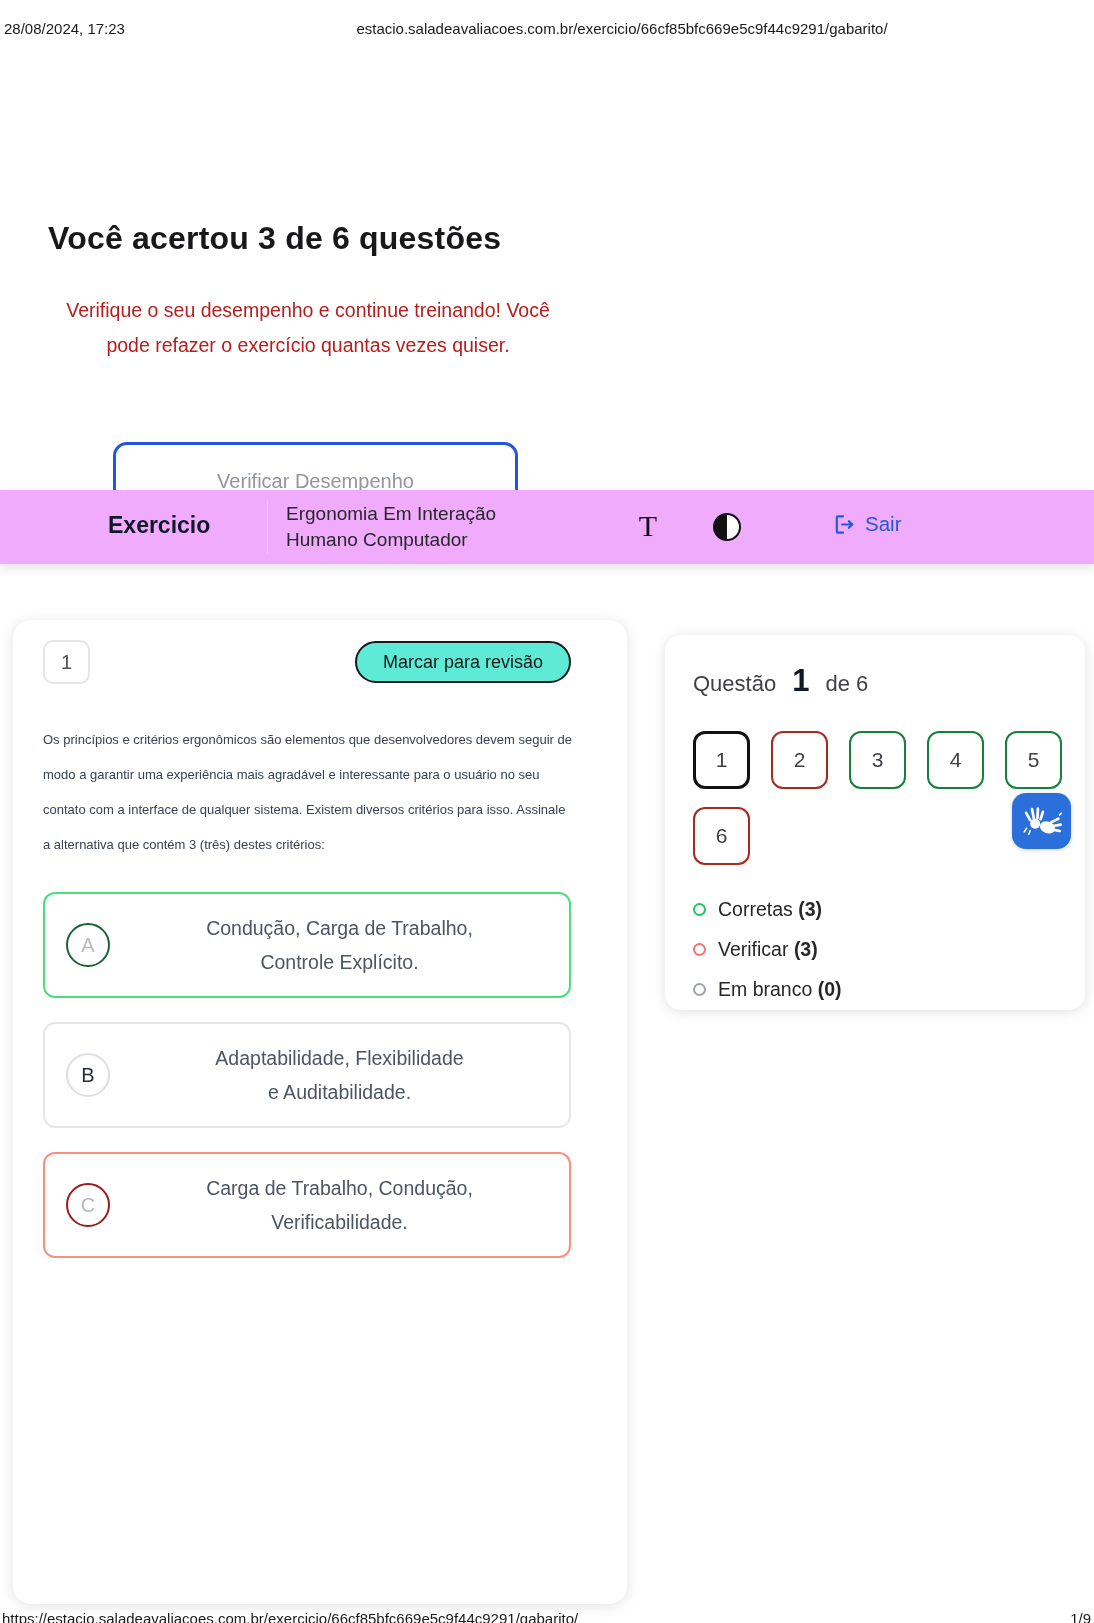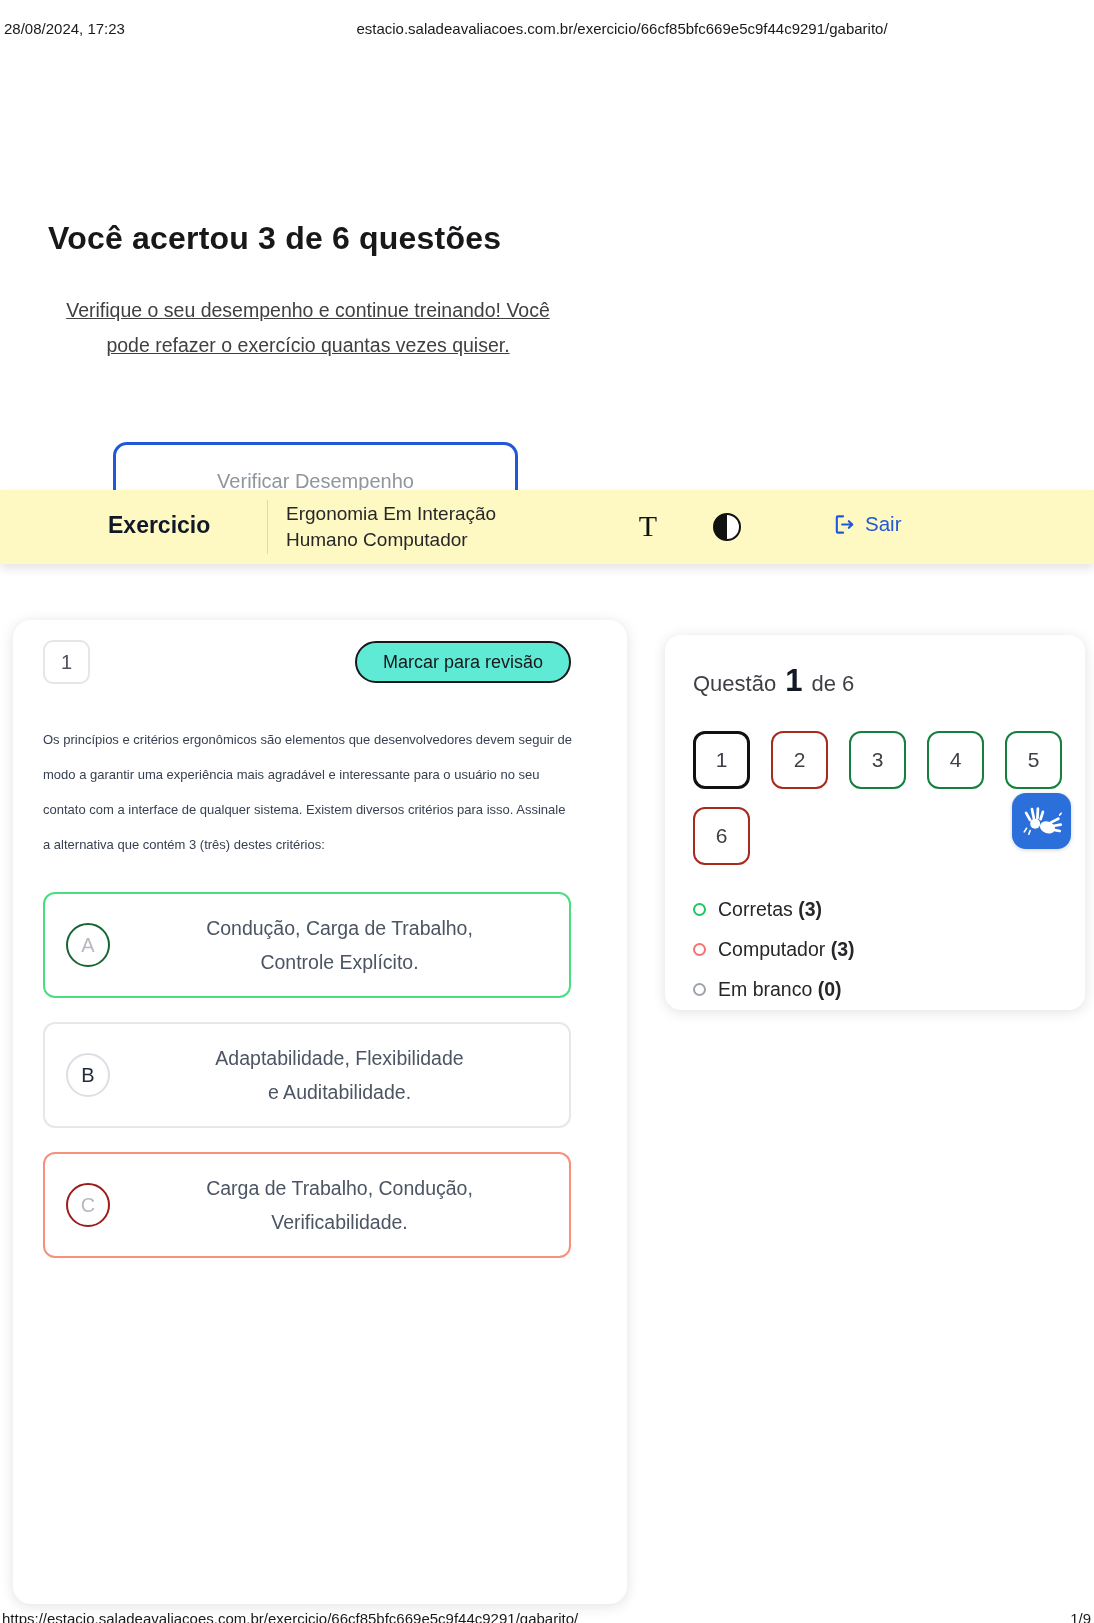--- a/index.html
+++ b/index.html
@@ -15,32 +15,32 @@
   .pf-url  { position:absolute; left:2px; top:1598px; font-size:15px; color:#1a1a1a;text-decoration:underline; }
   .pf-page { position:absolute; right:3px; top:1598px; font-size:15px; color:#1a1a1a; }
 
   
   .results-title {
     position:absolute; left:48px; top:208px; font-size:32px; font-weight:700;
     color:#18181b; letter-spacing:.2px;
   }
   .results-sub {
     position:absolute; left:48px; top:281px; width:520px; text-align:center;
-    font-size:19.5px; line-height:35px; color:#404040;text-decoration:underline;
+    font-size:19.5px; line-height:35px; color:#b91c1c;
   }
   .verify-btn {
     position:absolute; left:113px; top:430px; width:405px; height:78px;
     background:#fff; border:3px solid var(--accent-blue); border-radius:14px;
     display:flex; align-items:center; justify-content:center;
     font-size:20px; color:#8f969c; z-index:1; cursor:pointer;
   }
 
   
   .appbar {
-    position:absolute; left:0; right:0; top:478px; height:74px; background:#fef9c3;
+    position:absolute; left:0; right:0; top:478px; height:74px; background:#f0abfc;
     z-index:10; box-shadow:0 5px 9px rgba(0,0,0,.10);
   }
   .brand { position:absolute; left:108px; top:22px; font-size:23px; font-weight:700; color:#111827; }
   .appbar-divider { position:absolute; left:267px; top:10px; height:54px; width:1px; background:#d6d6db; }
   .course { position:absolute; left:286px; top:11px; font-size:19px; line-height:26px; color:#27272a; }
   .font-size-btn {
     position:absolute; left:630px; top:15px; width:36px; height:42px;
     display:flex; align-items:center; justify-content:center;
     font-family:"Liberation Serif", serif; font-size:30px; color:#111; cursor:pointer;
   }
@@ -87,21 +87,21 @@
   .option.correct   .opt-circle { border-color:var(--green-circle); color:#b6b9bf; }
   .option.incorrect .opt-circle { border-color:var(--red-dark); color:#b6b9bf; }
   .opt-text { flex:1; text-align:center; font-size:19.5px; line-height:34px; color:#4b5563; padding:0 12px; }
 
   
   .sidebar-card {
     position:absolute; left:665px; top:623px; width:420px; height:375px;
     background:#fff; border-radius:16px; box-shadow:0 2px 14px rgba(0,0,0,.12);
     padding:28px 0 0 28px; z-index:2;
   }
-  .nav-title { font-size:22px; color:#3f3f46; display:flex; align-items:baseline; gap:9px; }
+  .nav-title { font-size:22px; color:#3f3f46; display:flex; align-items:baseline; gap:16px; }
   .nav-title .num { font-size:31px; font-weight:700; color:#111827; }
   .nav-grid { margin-top:32px; width:372px; display:flex; flex-wrap:wrap; gap:18px 21px; }
   .nav-btn {
     width:57px; height:58px; border-radius:12px; border:2px solid #15803d; background:#fff;
     display:flex; align-items:center; justify-content:center; font-size:21px; color:#3f3f46;
     cursor:pointer;
   }
   .nav-btn.current   { border:3.5px solid #111; }
   .nav-btn.correct   { border-color:var(--green-dark); }
   .nav-btn.incorrect { border-color:var(--red-square); }
@@ -201,21 +201,21 @@
       <div class="nav-btn incorrect">6</div>
     </div>
     <div class="legend">
       <div class="legend-row">
         <span class="legend-dot green"></span>
         <span><span>Corretas</span>
         <b>(3)</b></span>
       </div>
       <div class="legend-row">
         <span class="legend-dot red"></span>
-        <span><span>Computador</span>
+        <span><span>Verificar</span>
         <b>(3)</b></span>
       </div>
       <div class="legend-row">
         <span class="legend-dot gray"></span>
         <span><span>Em branco</span>
         <b>(0)</b></span>
       </div>
     </div>
   </div>
 

